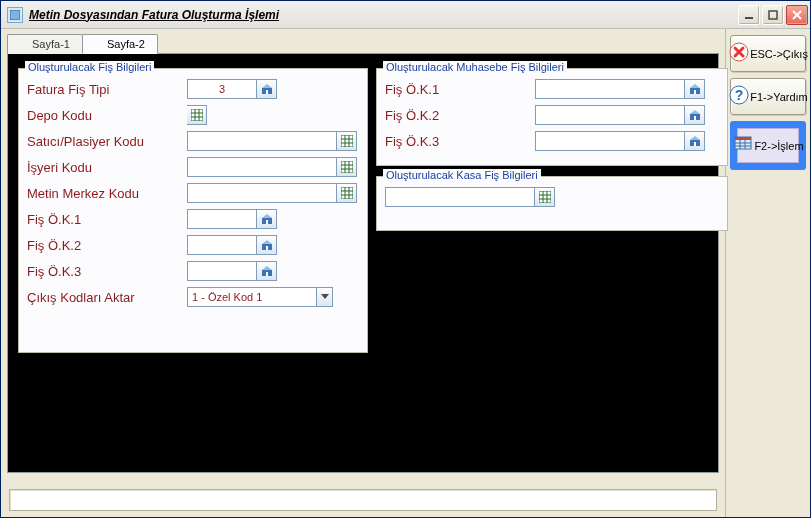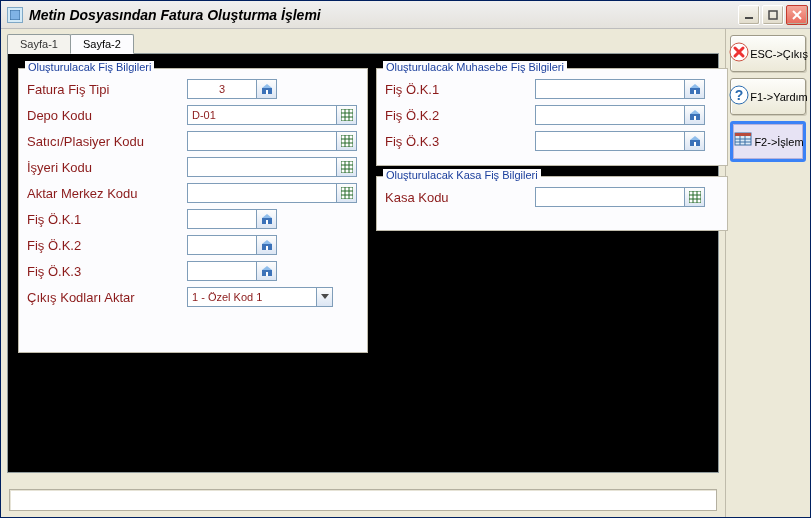--- a/index.html
+++ b/index.html
@@ -26,24 +26,25 @@
     margin-right: 6px;
     display: inline-flex;
     align-items: center; justify-content: center;
     background: #D4EAF7;
     border: 1px solid #7FA8C6;
     font-size: 9px;
     color: #333;
   }
   .titlebar .title {
     font-weight: bold;
-    font-size: 14px;
+    font-size: 12px;
     font-style: italic;
     color: #000;
     flex: 1;
+    text-decoration: underline;
   }
   .winbtns { display: flex; gap: 2px; }
   .winbtn {
     width: 22px; height: 20px;
     border: 1px solid #FFF;
     background: linear-gradient(to bottom, #F5F3EE, #E1DCCB);
     display: flex; align-items: center; justify-content: center;
     border-radius: 2px;
     box-shadow: inset -1px -1px 0 #B8B2A0;
   }
@@ -67,21 +68,21 @@
     border-left: 1px solid #BFBBAB;
     background: #ECE9D8;
   }
   .tabs {
     display: flex;
     position: relative;
     z-index: 2;
     border-bottom: none;
   }
   .tab {
-    padding: 3px 12px 3px 12px;
+    padding: 3px 12px 3px 24px;
     border: 1px solid #919B9C;
     border-bottom: none;
     background: #F4F3EE;
     margin-right: -1px;
     border-radius: 2px 2px 0 0;
     position: relative;
     top: 1px;
     color: #333;
   }
   .tab.active {
@@ -190,21 +191,21 @@
     margin-bottom: 6px;
     display: flex;
     flex-direction: row;
     align-items: center;
     justify-content: center;
     padding: 5px 2px 4px 2px;
     box-shadow: inset 1px 1px 0 #FFF, 1px 1px 0 #CFCBB9;
   }
   .sbtn.selected {
     background: #E7E3F4;
-    border: 3px solid #3b82f6;
+    border: 7px solid #3b82f6;
     box-shadow: inset 0 0 0 1px #B7B2DB;
   }
   .sbtn .icon { margin-bottom: 2px; }
   .sbtn .lbl { font-size: 11px; color: #000; white-space: nowrap; }
 </style>
 </head>
 <body>
 
 <div class="titlebar">
   <span class="app-icon">
@@ -256,21 +257,20 @@
                   <polygon points="1,5 6,1 11,5" fill="#8FBDEB"></polygon>
                   <rect x="5" y="7" width="2" height="4" fill="#FFF"></rect>
                 </svg>
             </span>
           </div>
         </div>
 
         <div class="row">
           <label>Depo Kodu</label>
           <div class="field">
-            <input class="txt" style="width: 150px;" value="D-01">
             <span class="gridpick">
               <svg width="12" height="12">
                   <rect x="0" y="0" width="12" height="12" fill="#FFF" stroke="#276B2B"></rect>
                   <line x1="0" y1="4" x2="12" y2="4" stroke="#276B2B"></line>
                   <line x1="0" y1="8" x2="12" y2="8" stroke="#276B2B"></line>
                   <line x1="4" y1="0" x2="4" y2="12" stroke="#276B2B"></line>
                   <line x1="8" y1="0" x2="8" y2="12" stroke="#276B2B"></line>
                 </svg>
             </span>
           </div>
@@ -302,21 +302,21 @@
                   <line x1="0" y1="4" x2="12" y2="4" stroke="#276B2B"></line>
                   <line x1="0" y1="8" x2="12" y2="8" stroke="#276B2B"></line>
                   <line x1="4" y1="0" x2="4" y2="12" stroke="#276B2B"></line>
                   <line x1="8" y1="0" x2="8" y2="12" stroke="#276B2B"></line>
                 </svg>
             </span>
           </div>
         </div>
 
         <div class="row">
-          <label>Aktar Merkez Kodu</label>
+          <label>Metin Merkez Kodu</label>
           <div class="field">
             <input class="txt" style="width: 150px;" value="">
             <span class="gridpick">
               <svg width="12" height="12">
                   <rect x="0" y="0" width="12" height="12" fill="#FFF" stroke="#276B2B"></rect>
                   <line x1="0" y1="4" x2="12" y2="4" stroke="#276B2B"></line>
                   <line x1="0" y1="8" x2="12" y2="8" stroke="#276B2B"></line>
                   <line x1="4" y1="0" x2="4" y2="12" stroke="#276B2B"></line>
                   <line x1="8" y1="0" x2="8" y2="12" stroke="#276B2B"></line>
                 </svg>
@@ -420,21 +420,20 @@
                   <rect x="5" y="7" width="2" height="4" fill="#FFF"></rect>
                 </svg>
             </span>
           </div>
         </div>
       </fieldset>
 
       <fieldset class="groupbox gb-right2">
         <span class="legend">Oluşturulacak Kasa Fiş Bilgileri</span>
         <div class="row">
-          <label>Kasa Kodu</label>
           <div class="field">
             <input class="txt" style="width: 150px;" value="">
             <span class="gridpick">
               <svg width="12" height="12">
                   <rect x="0" y="0" width="12" height="12" fill="#FFF" stroke="#276B2B"></rect>
                   <line x1="0" y1="4" x2="12" y2="4" stroke="#276B2B"></line>
                   <line x1="0" y1="8" x2="12" y2="8" stroke="#276B2B"></line>
                   <line x1="4" y1="0" x2="4" y2="12" stroke="#276B2B"></line>
                   <line x1="8" y1="0" x2="8" y2="12" stroke="#276B2B"></line>
                 </svg>

